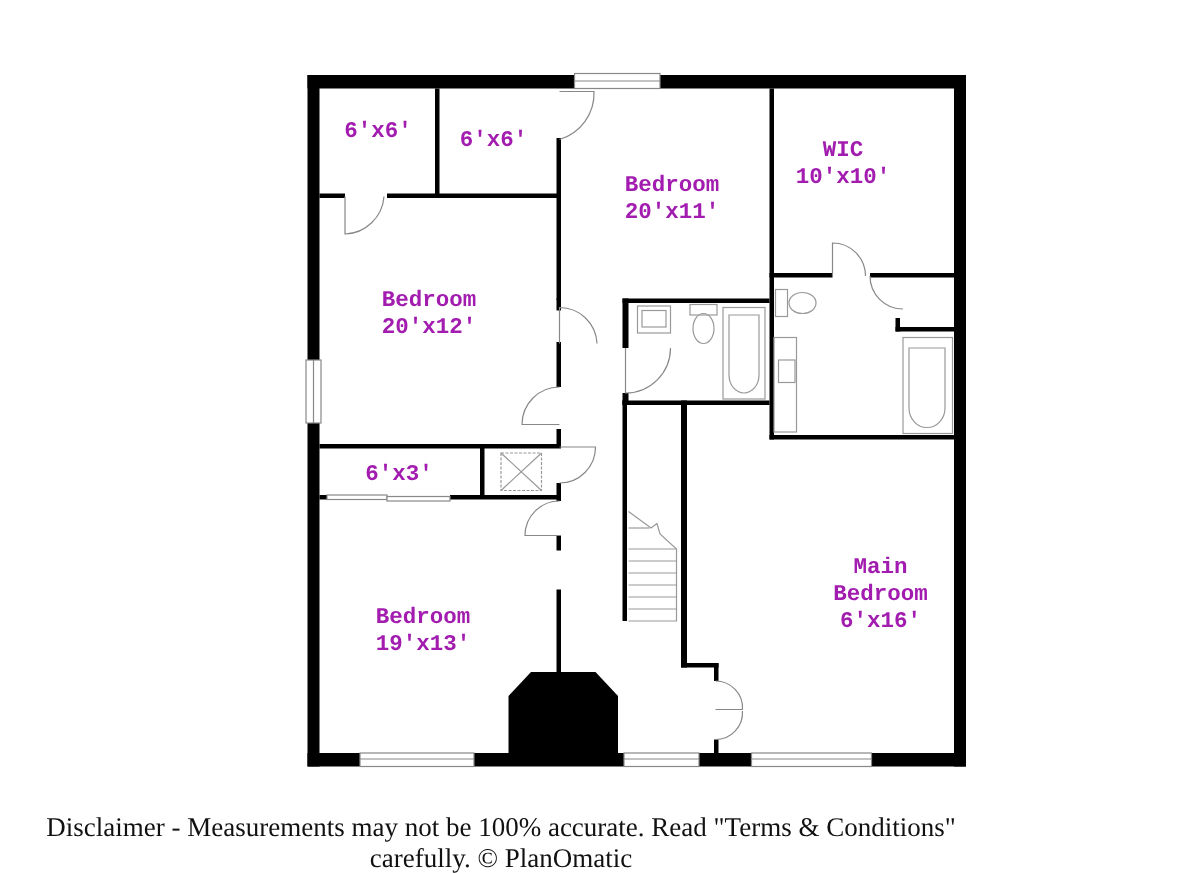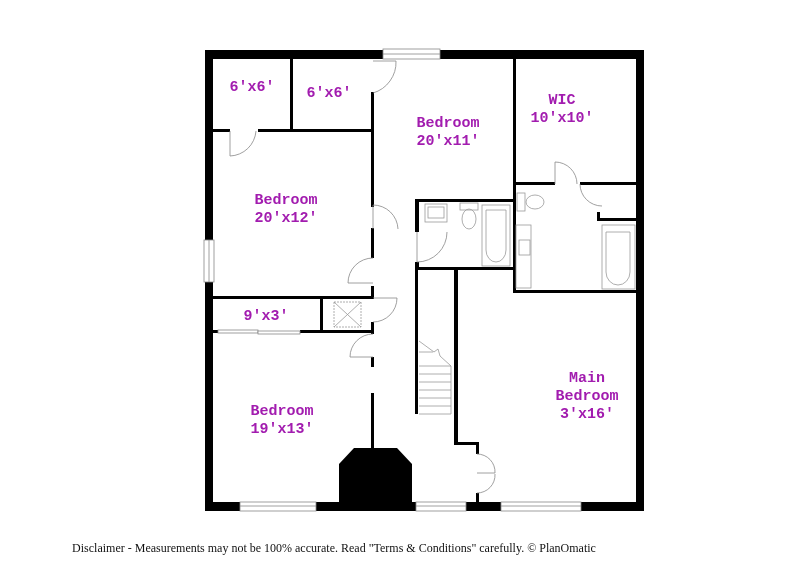--- a/index.html
+++ b/index.html
@@ -1,20 +1,20 @@
 <!DOCTYPE html>
 <html><head>
 <meta charset="utf-8">
 <style>
   html, body { margin:0; padding:0; background:#ffffff; }
   body { width:800px; height:582px; position:relative; overflow:hidden; font-family:"DejaVu Serif", "Liberation Serif", serif; }
   #plan { position:absolute; left:0; top:0; width:800px; height:582px; }
   .label { position:absolute; text-align:center; font-family:Liberation Mono, monospace; font-weight:bold; color:#a21caf; line-height:18px; font-size:15px; white-space:nowrap; transform:translateX(-50%); }
   .label span { display:block; }
-  #disclaimer { position:absolute; left:0; width:668px; top:541px; text-align:center; font-family:"Liberation Serif","DejaVu Serif",serif; font-size:12px; color:#111; }
+  #disclaimer { position:absolute; left:0; width:668px; top:541px; text-align:center; font-family:"Liberation Serif","DejaVu Serif",serif; font-size:18px; color:#111; }
 </style>
 </head>
 <body>
 
 <svg id="plan" viewBox="0 0 800 582" xmlns="http://www.w3.org/2000/svg">
   <g fill="#000">
 
     <rect x="205" y="50" width="439" height="9"></rect>
     <rect x="205" y="50" width="8" height="461"></rect>
     <rect x="636" y="50" width="8" height="461"></rect>
@@ -132,26 +132,26 @@
   </div>
   <div class="label" style="left:562px;top:92px;">
     <span>WIC</span>
     <span>10'x10'</span>
   </div>
   <div class="label" style="left:286px;top:192px;">
     <span>Bedroom</span>
     <span>20'x12'</span>
   </div>
   <div class="label" style="left:266px;top:308px;">
-    <span>9'x3'</span>
+    <span>6'x3'</span>
   </div>
   <div class="label" style="left:282px;top:403px;">
     <span>Bedroom</span>
     <span>19'x13'</span>
   </div>
   <div class="label" style="left:587px;top:370px;">
     <span style="white-space:pre;">Main
 Bedroom</span>
-    <span>3'x16'</span>
+    <span>6'x16'</span>
   </div>
 </div>
 
 <div id="disclaimer">Disclaimer - Measurements may not be 100% accurate. Read "Terms &amp; Conditions" carefully. © PlanOmatic</div>
 
 </body></html>

